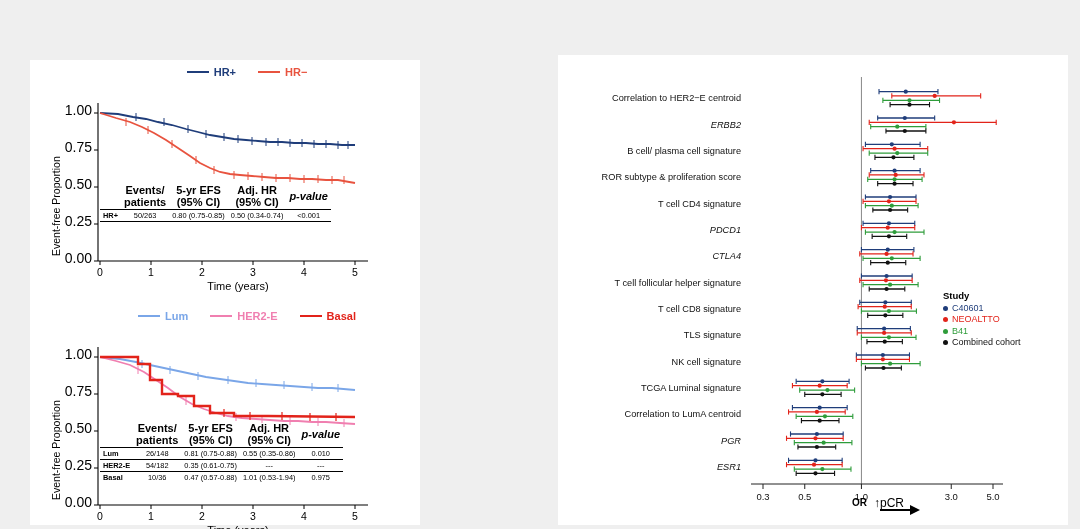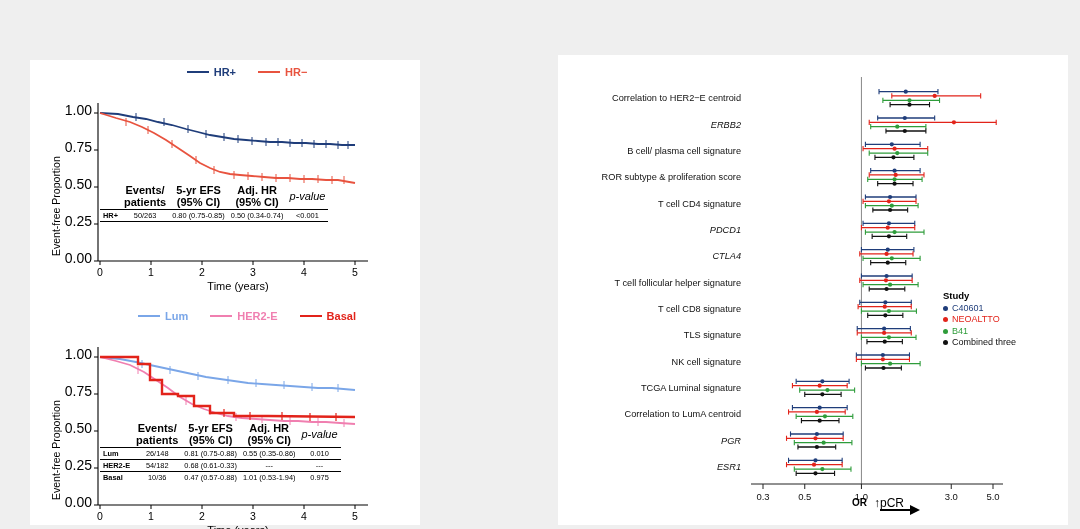--- a/index.html
+++ b/index.html
@@ -30,21 +30,21 @@
   svg.curves{position:absolute;left:0;top:0;}
 
   
   .stat{position:absolute;font-size:7.4px;color:#000;}
   .stat table{border-collapse:collapse;}
   .stat td,.stat th{padding:1px 3px;text-align:center;white-space:nowrap;}
   .stat th{font-weight:bold;font-size:11px;line-height:1.05;}
   .stat td.lbl{font-weight:bold;text-align:left;}
   .stat .hdrrow th{border-bottom:1px solid #000;}
   .stat tr.brow td{border-bottom:1px solid #000;}
-  .stat .pv{font-style:italic;font-weight:normal;}
+  .stat .pv{font-style:italic;font-weight:bold;}
 
   
   #forest{position:absolute;left:0;top:0;width:510px;height:470px;}
   .legend-box{position:absolute;font-size:9px;}
   .legend-box .lt{font-weight:bold;font-size:9.5px;margin-bottom:2px;}
   .legend-box .li{display:flex;align-items:center;gap:4px;line-height:1.25;}
   .legend-box .dot{width:5px;height:5px;border-radius:50%;display:inline-block;}
   .or-txt{position:absolute;font-size:10px;font-weight:bold;}
   .pcr-txt{position:absolute;font-size:12px;}
 </style>
@@ -260,21 +260,21 @@
             <tr class="brow">
               <td class="lbl">Lum</td>
               <td>26/148</td>
               <td>0.81 (0.75-0.88)</td>
               <td>0.55 (0.35-0.86)</td>
               <td>0.010</td>
             </tr>
             <tr class="brow">
               <td class="lbl">HER2-E</td>
               <td>54/182</td>
-              <td>0.68 (0.61-0.33)</td>
+              <td>0.35 (0.61-0.75)</td>
               <td>---</td>
               <td>---</td>
             </tr>
             <tr>
               <td class="lbl">Basal</td>
               <td>10/36</td>
               <td>0.47 (0.57-0.88)</td>
               <td>1.01 (0.53-1.94)</td>
               <td>0.975</td>
             </tr>
@@ -573,19 +573,19 @@
         <div class="li">
           <span class="dot" style="background:#e2231a"></span>
           <span style="color:#e2231a">NEOALTTO</span>
         </div>
         <div class="li">
           <span class="dot" style="background:#2e9c3a"></span>
           <span style="color:#2e9c3a">B41</span>
         </div>
         <div class="li">
           <span class="dot" style="background:#111111"></span>
-          <span style="color:#111111">Combined three</span>
+          <span style="color:#111111">Combined cohort</span>
         </div>
       </div>
     </div>
   </div>
 
 </div>
 
 </body></html>

